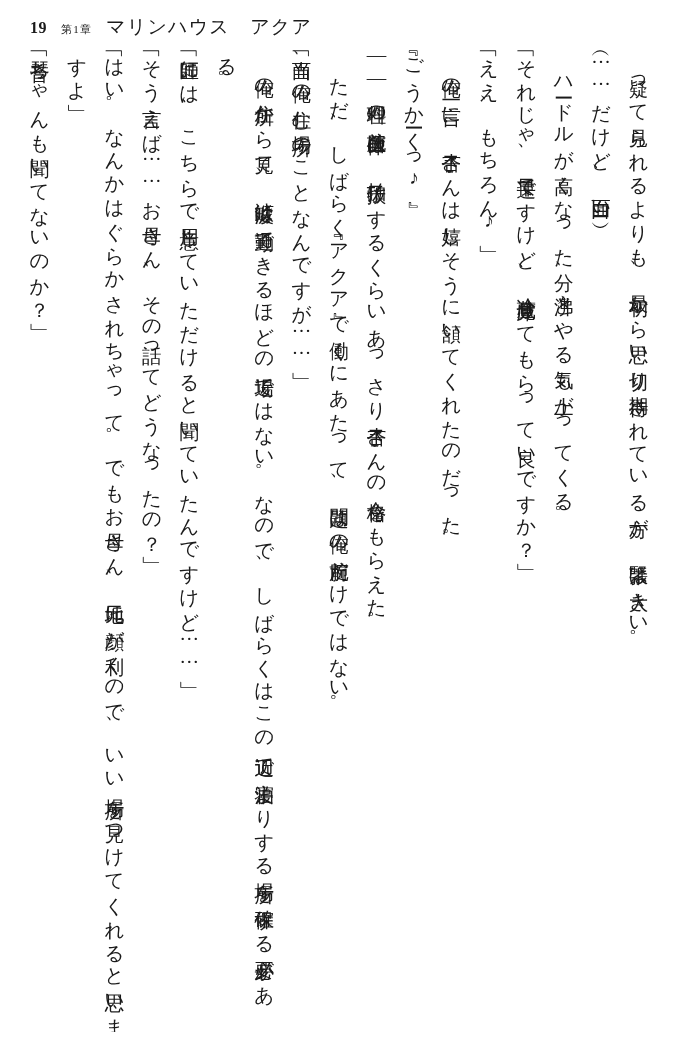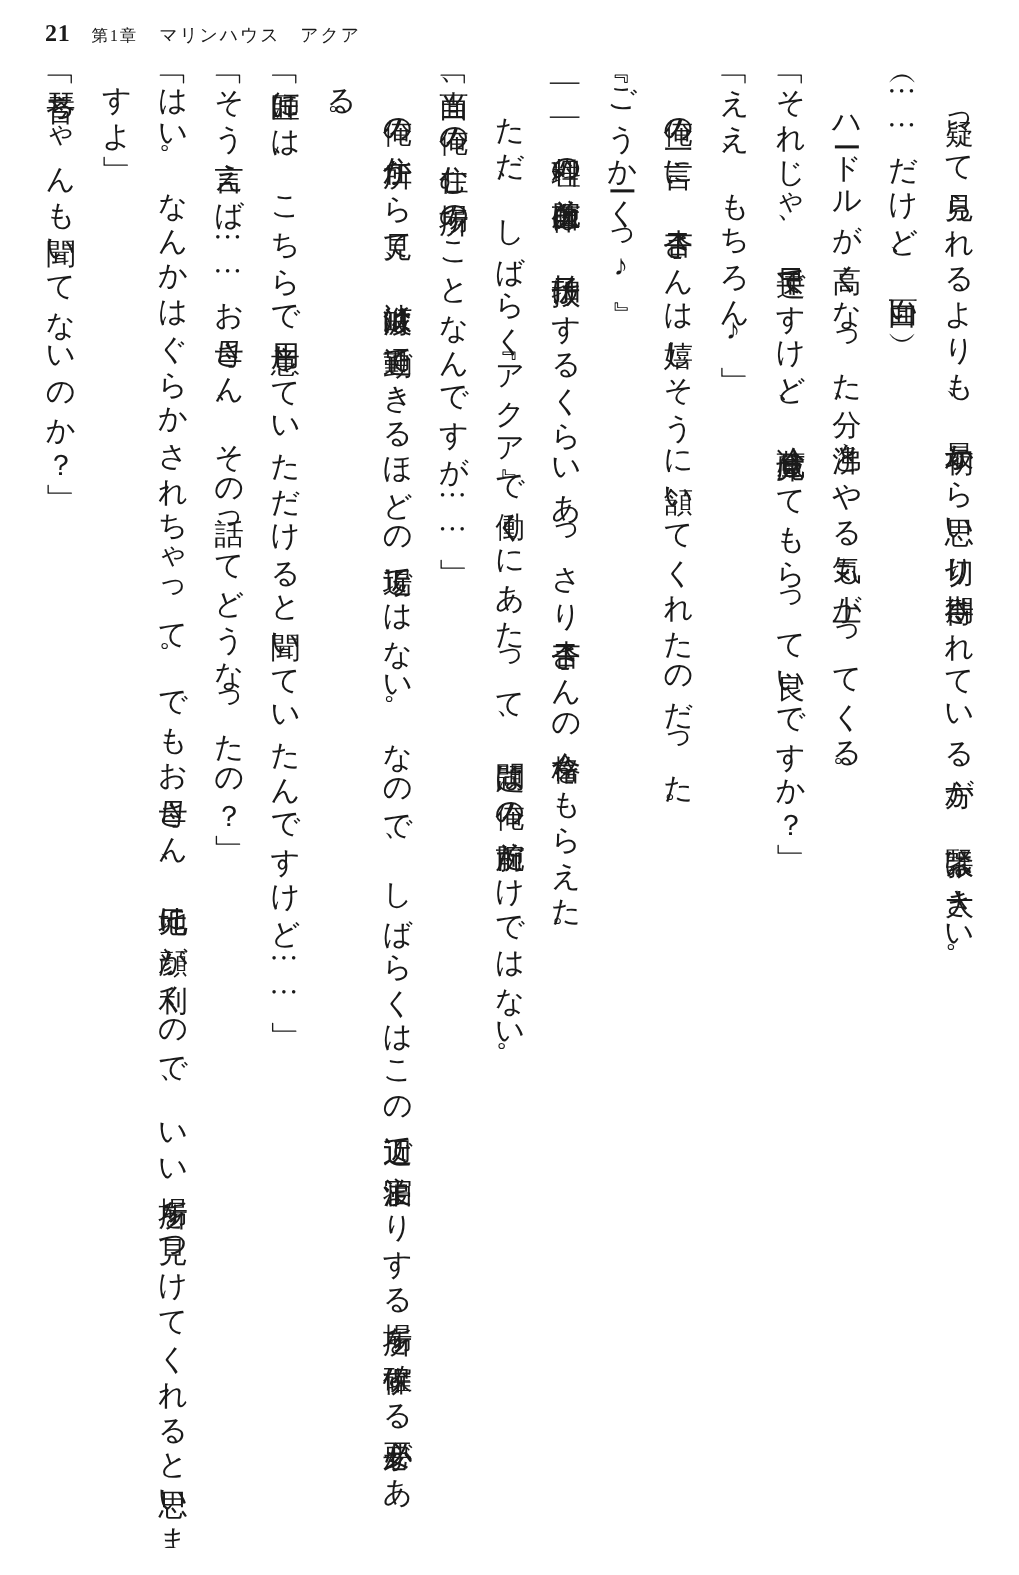--- a/index.html
+++ b/index.html
@@ -36,21 +36,21 @@
   .page-number {
     font-size: 16px;
     font-weight: bold;
     letter-spacing: 0.5px;
   }
   .chapter-label {
     font-size: 11px;
     letter-spacing: 1.2px;
   }
   .chapter-title {
-    font-size: 12px;
+    font-size: 19px;
     letter-spacing: 1.2px;
   }
   
   .body-area {
     flex: 1 1 auto;
     position: relative;
     overflow: hidden;
   }
   .vtext {
     position: absolute;
@@ -82,21 +82,21 @@
   .vtext p {
     font-feature-settings: "palt" 1;
   }
 </style>
 </head>
 <body>
 
 <div class="page">
 
   <div class="running-head">
-    <span class="page-number">21</span>
+    <span class="page-number">19</span>
     <span class="chapter-label">第1章</span>
     <span class="chapter-title">マリンハウス　アクア</span>
   </div>
 
   <div class="body-area">
     <div class="vtext" id="vtext">
         <p class="ind">疑って見られるよりも、最初から思い切り期待されている方が、緊張は大きい。</p>
         <p class="dash">（……だけど、面白い）</p>
         <p class="ind">ハードルが高くなった分、沸々とやる気も上がってくる。</p>
         <p class="dash">「それじゃ、早速ですけど、冷蔵庫見せてもらって良いですか？」</p>

